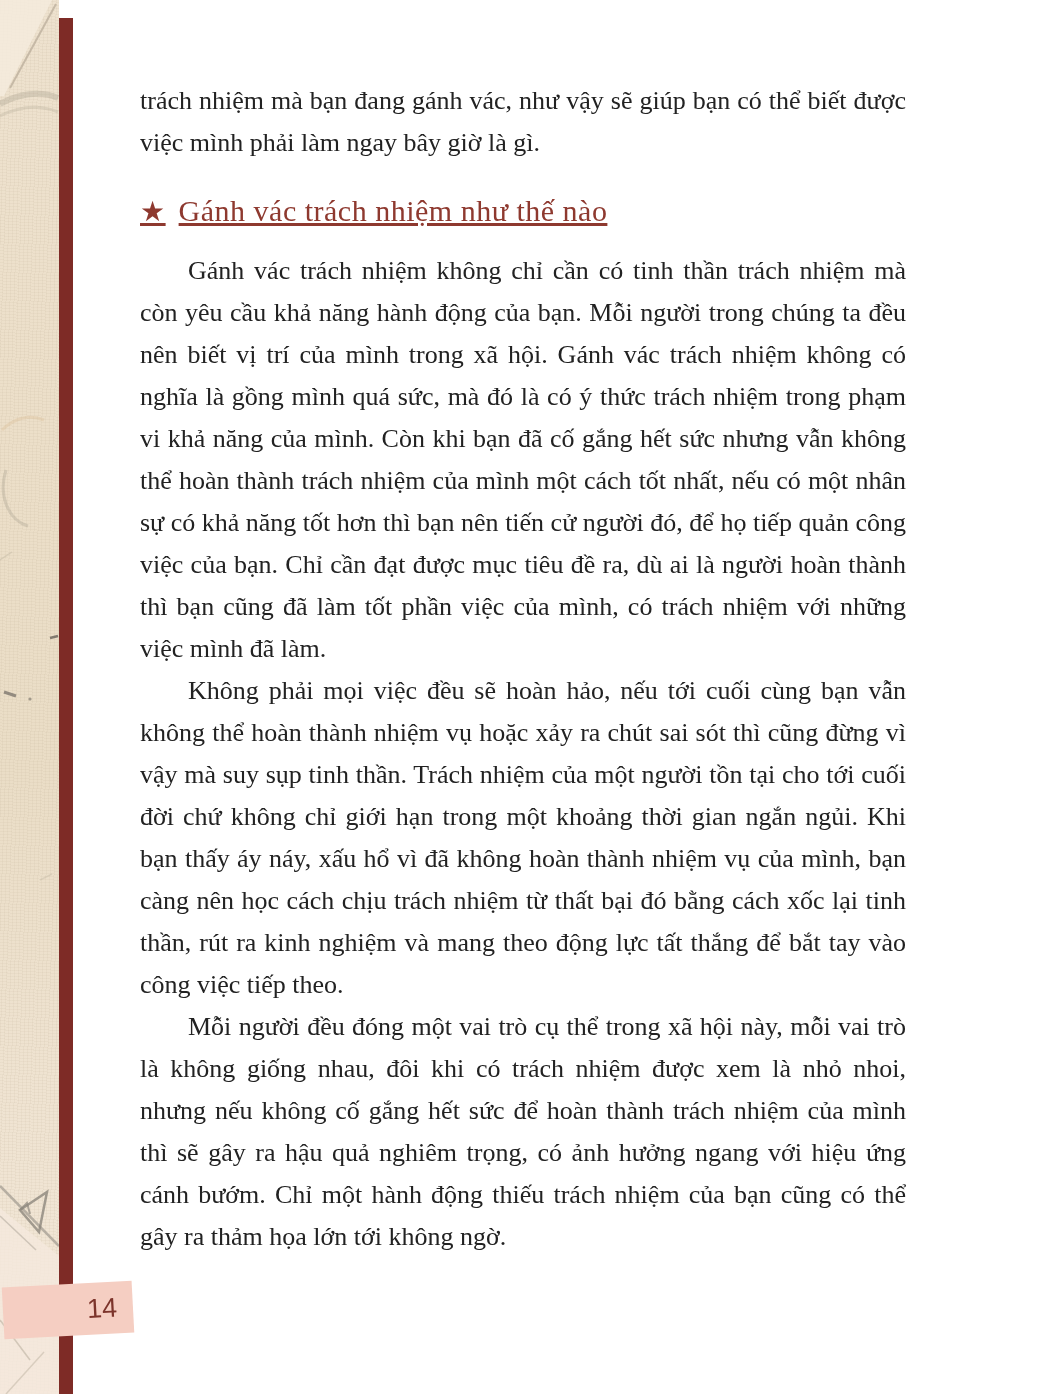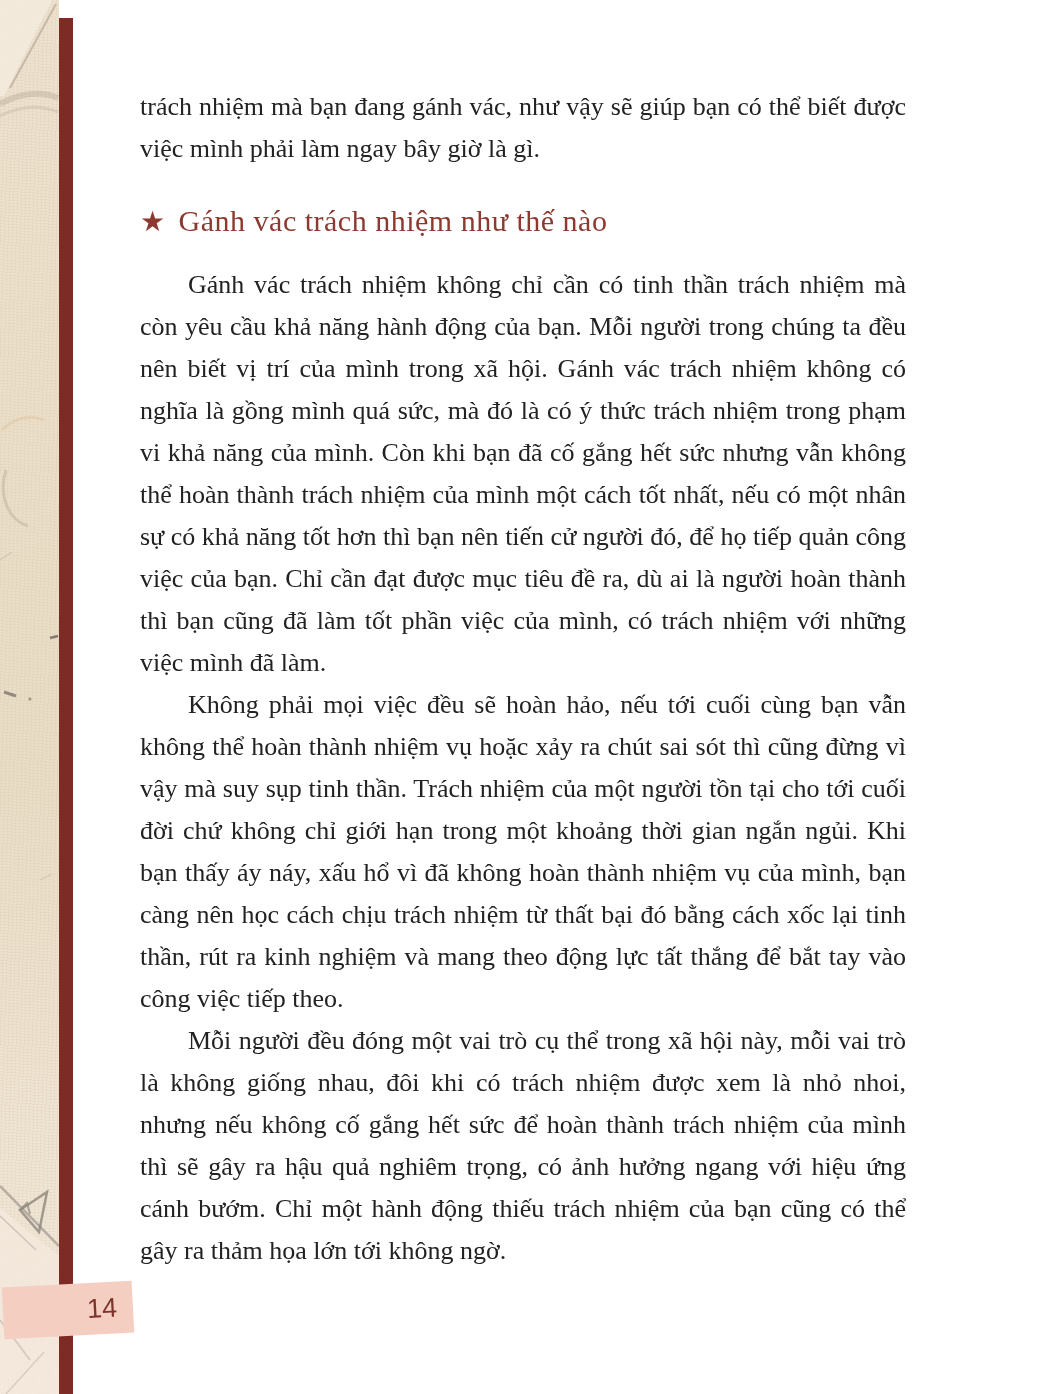--- a/index.html
+++ b/index.html
@@ -52,40 +52,41 @@
   }
   .page-number-box span {
     font-family: "Liberation Sans", "DejaVu Sans", sans-serif;
     font-size: 27px;
     color: var(--page-number-text, #7c342b);
   }
 
   
   .content {
     position: absolute;
-    left: 140px; top: 86px;
+    left: 140px; top: 80px;
     width: 766px;
     color: var(--body-text, #222222);
     font-size: 26px;
     line-height: 42px;
   }
   .content p {
     margin: 0;
     text-align: justify;
     text-justify: inter-word;
   }
   .content p.indent { text-indent: 48px; }
 
   .section-heading {
     margin: 31px 0 22px 0;
     font-size: 30px;
     font-weight: normal;
-    line-height: 40px;
+    line-height: 32px;
     color: var(--heading, #8e392f);
     letter-spacing: 0.5px;
+    text-decoration: underline;
   }
   .section-heading .star {
     margin-right: 13px;
     font-size: 28px;
   }
 </style>
 </head>
 <body>
 
 <div class="page">

